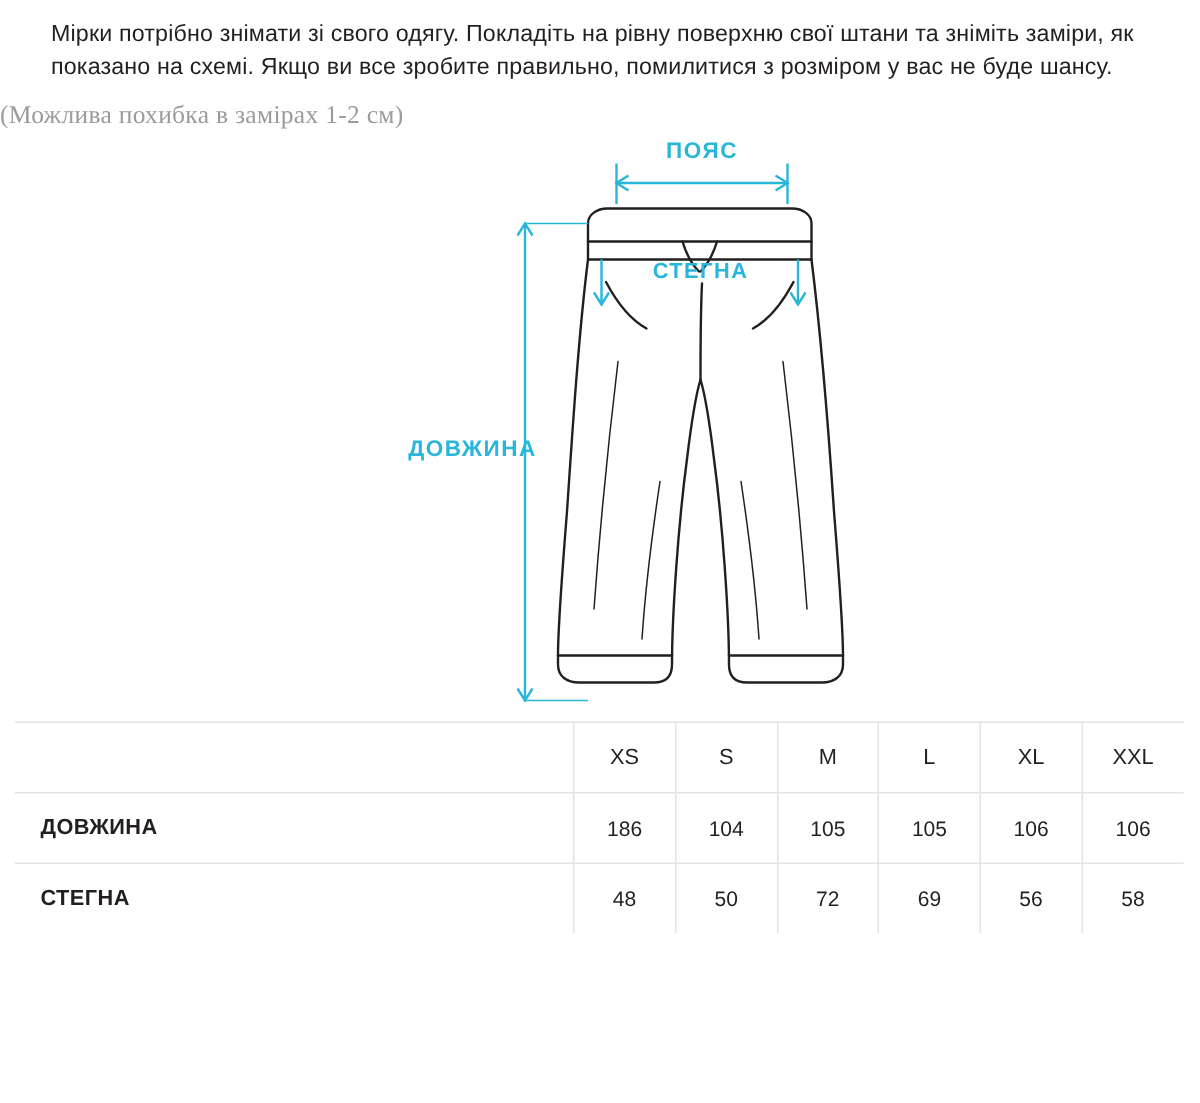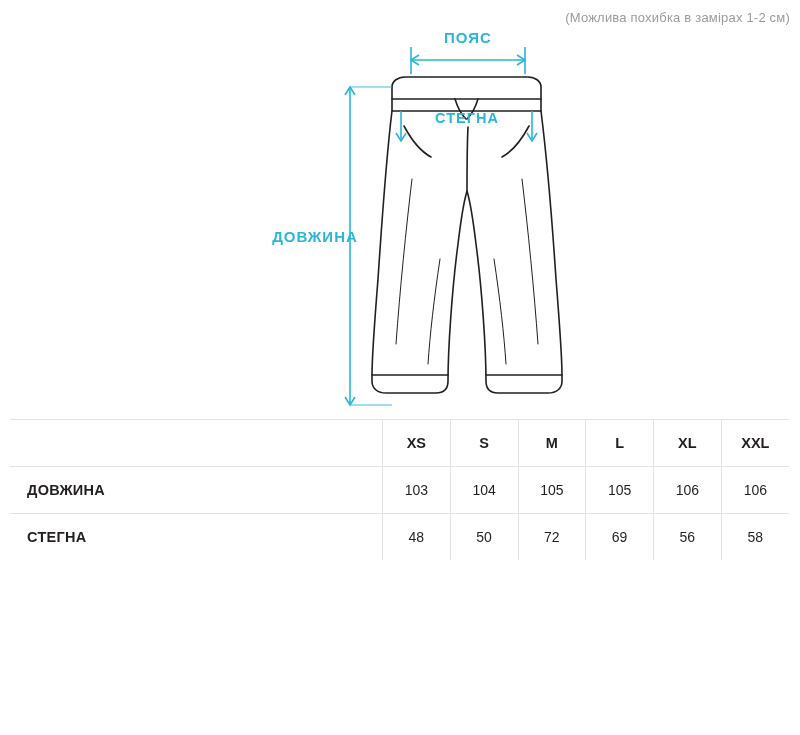--- a/index.html
+++ b/index.html
@@ -22,25 +22,26 @@
     box-sizing: border-box;
   }
   .intro {
     padding: 12px 18px 0 34px;
     font-size: 15.5px;
     line-height: 1.45;
     color: #231f20;
     letter-spacing: 0.1px;
   }
   .note {
-    text-align: right;
+    text-align: left;
     padding: 10px 10px 0 0;
-    font-size: 13px;
+    font-size: 17px;
     color: #9b9b9b;
     letter-spacing: 0.2px;
+    font-family: Liberation Serif, serif;
   }
   .diagram-wrap {
     position: relative;
     height: 390px;
     margin-top: 4px;
   }
   .diagram-svg {
     position: absolute;
     left: 0;
     top: 0;
@@ -63,21 +64,21 @@
   table.size-table th.label-col,
   table.size-table td.label-col {
     text-align: left;
     padding-left: 17px;
     width: 355px;
     font-weight: bold;
     font-size: 14.5px;
     letter-spacing: 0.3px;
   }
   table.size-table th {
-    font-weight: bold;
+    font-weight: normal;
     font-size: 14.5px;
   }
   table.size-table th.label-col {
     border-left: none;
   }
   table.size-table tr > *:first-child {
     border-left: none;
   }
   table.size-table tr > *:last-child {
     border-right: none;
@@ -85,20 +86,21 @@
   table.size-table tr:last-child > * {
     border-bottom: none;
   }
   .tbl-head-empty { border-top: 1px solid #e3e3e3; }
 </style>
 </head>
 <body>
 
 <div class="page">
 
+  <div class="intro">Мірки потрібно знімати зі свого одягу. Покладіть на рівну поверхню свої штани та зніміть заміри, як показано на схемі. Якщо ви все зробите правильно, помилитися з розміром у вас не буде шансу.</div>
   <div class="note">(Можлива похибка в замірах 1-2 см)</div>
 
   <div class="diagram-wrap">
     <svg class="diagram-svg" width="800" height="390" viewBox="0 0 800 390">
 
       <g fill="none" stroke="#231f20" stroke-width="1.6" stroke-linejoin="round" stroke-linecap="round">
 
         <path d="M392 58 L392 82 L541 82 L541 58 C541 52 535 48 528 48 L405 48 C398 48 392 52 392 58 Z"></path>
         <line x1="392" y1="70" x2="541" y2="70"></line>
 
@@ -157,21 +159,21 @@
         <th>S</th>
         <th>M</th>
         <th>L</th>
         <th>XL</th>
         <th>XXL</th>
       </tr>
     </thead>
     <tbody>
       <tr>
         <td class="label-col">ДОВЖИНА</td>
-        <td>103</td>
+        <td>186</td>
         <td>104</td>
         <td>105</td>
         <td>105</td>
         <td>106</td>
         <td>106</td>
       </tr>
       <tr>
         <td class="label-col">СТЕГНА</td>
         <td>48</td>
         <td>50</td>

